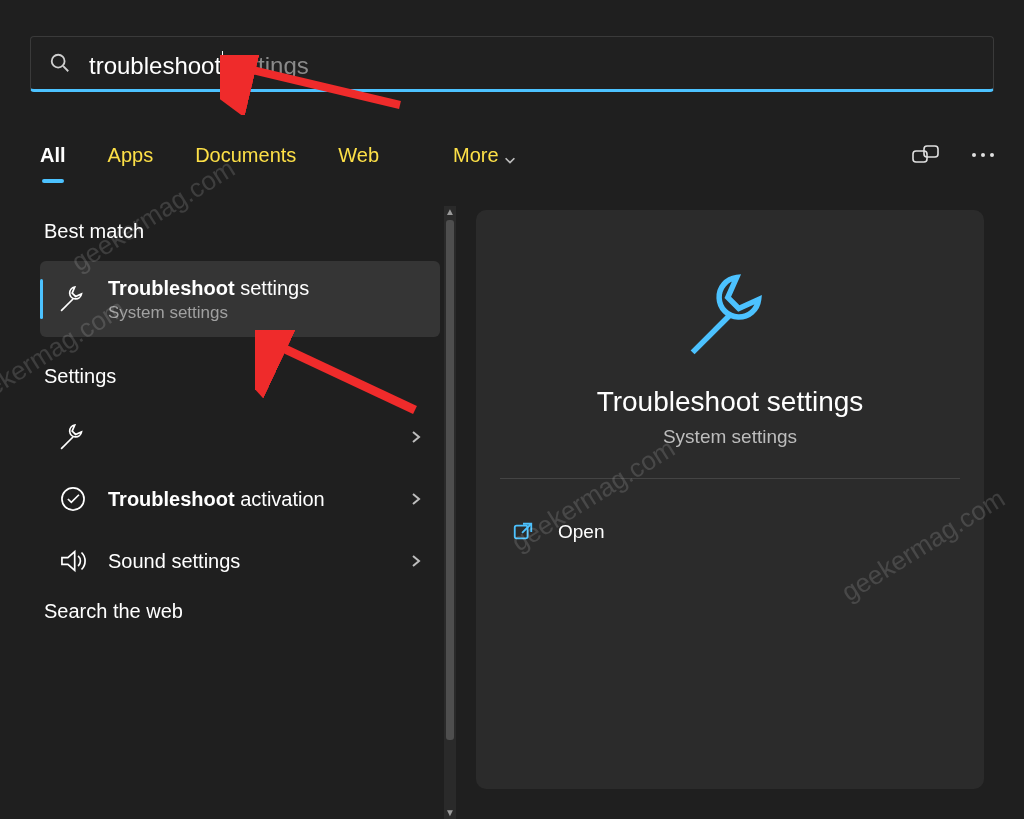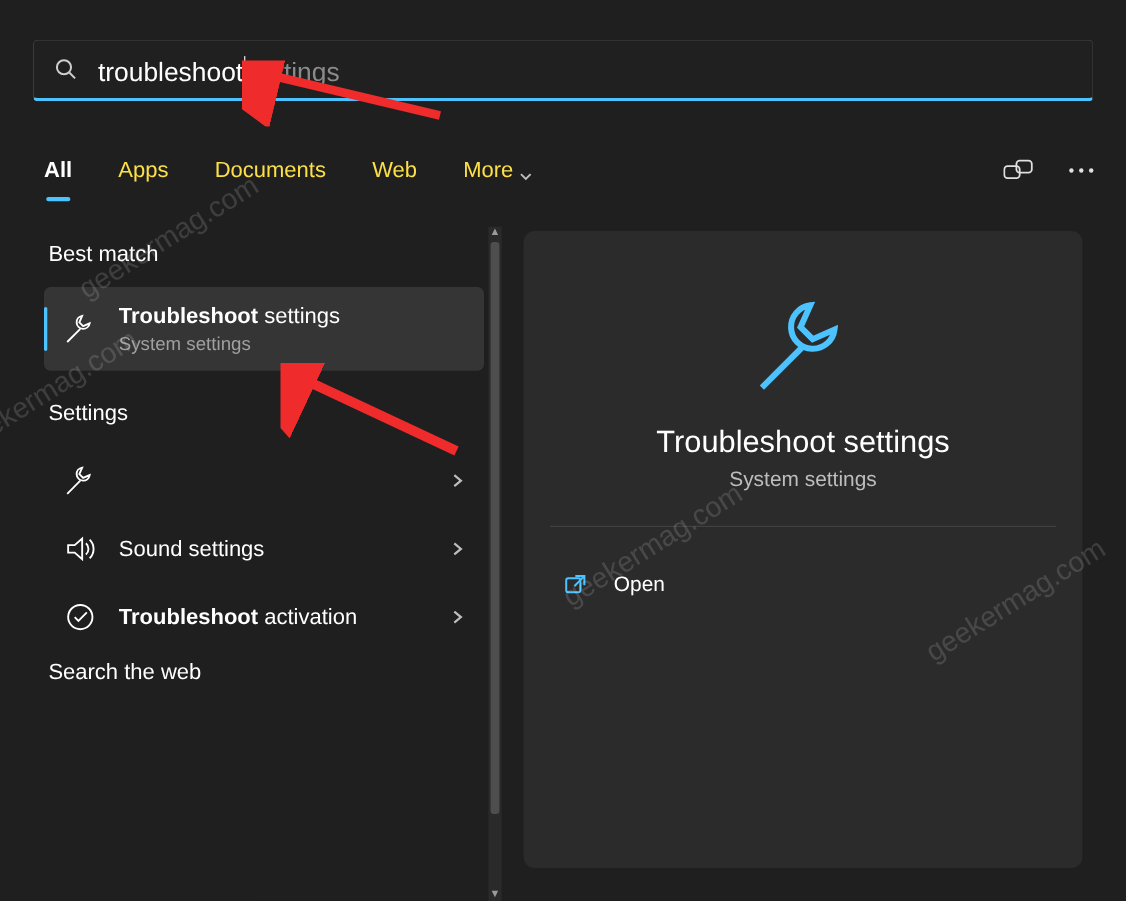--- a/index.html
+++ b/index.html
@@ -76,21 +76,21 @@
   .tabrow .tab.active::after {
     content: "";
     position: absolute;
     left: 2px;
     width: 22px;
     height: 4px;
     background: #4cc2ff;
     border-radius: 2px;
     bottom: -16px;
   }
-  .tabrow .more { display: flex; align-items: flex-end; gap: 4px; }
+  .tabrow .more { display: flex; align-items: flex-end; gap: 4px; margin-left: 32px; }
   .tabrow .chev {
     width: 14px; height: 14px;
     stroke: #bdbdbd; fill: none; stroke-width: 2;
   }
   .tabrow .right-icons {
     margin-left: auto;
     display: flex;
     align-items: center;
     gap: 30px;
   }
@@ -315,45 +315,45 @@
       </svg>
     </div>
     <svg class="chev-r" viewBox="0 0 16 16">
         <polyline points="5 3 11 8 5 13"></polyline>
       </svg>
   </div>
 
   <div class="result">
     <div class="icon">
       <svg viewBox="0 0 40 40">
+        <circle cx="20" cy="20" r="13"></circle>
+        <polyline points="14 20 18 24 27 15"></polyline>
+      </svg>
+    </div>
+    <div class="texts">
+      <div class="title">
+        <span class="bold">Troubleshoot</span><span> activation</span>
+      </div>
+    </div>
+    <svg class="chev-r" viewBox="0 0 16 16">
+        <polyline points="5 3 11 8 5 13"></polyline>
+      </svg>
+  </div>
+
+  <div class="result">
+    <div class="icon">
+      <svg viewBox="0 0 40 40">
         <polygon points="7 16 14 16 22 9 22 31 14 24 7 24"></polygon>
         <path d="M26 14 a8 8 0 0 1 0 12"></path>
         <path d="M30 10 a14 14 0 0 1 0 20"></path>
       </svg>
     </div>
     <div class="texts">
       <div class="title">
         <span>Sound settings</span>
-      </div>
-    </div>
-    <svg class="chev-r" viewBox="0 0 16 16">
-        <polyline points="5 3 11 8 5 13"></polyline>
-      </svg>
-  </div>
-
-  <div class="result">
-    <div class="icon">
-      <svg viewBox="0 0 40 40">
-        <circle cx="20" cy="20" r="13"></circle>
-        <polyline points="14 20 18 24 27 15"></polyline>
-      </svg>
-    </div>
-    <div class="texts">
-      <div class="title">
-        <span class="bold">Troubleshoot</span><span> activation</span>
       </div>
     </div>
     <svg class="chev-r" viewBox="0 0 16 16">
         <polyline points="5 3 11 8 5 13"></polyline>
       </svg>
   </div>
 
   <div class="section-head" style="margin-top:8px">Search the web</div>
 </div>
 

